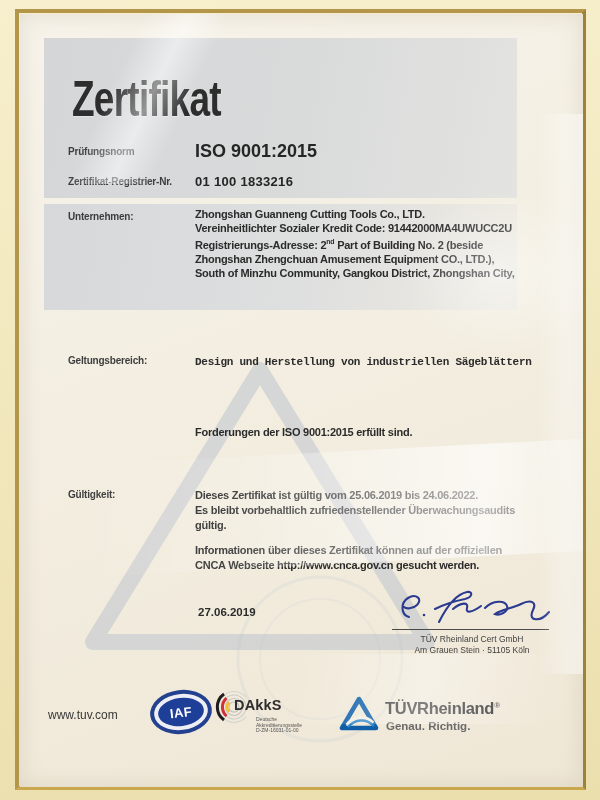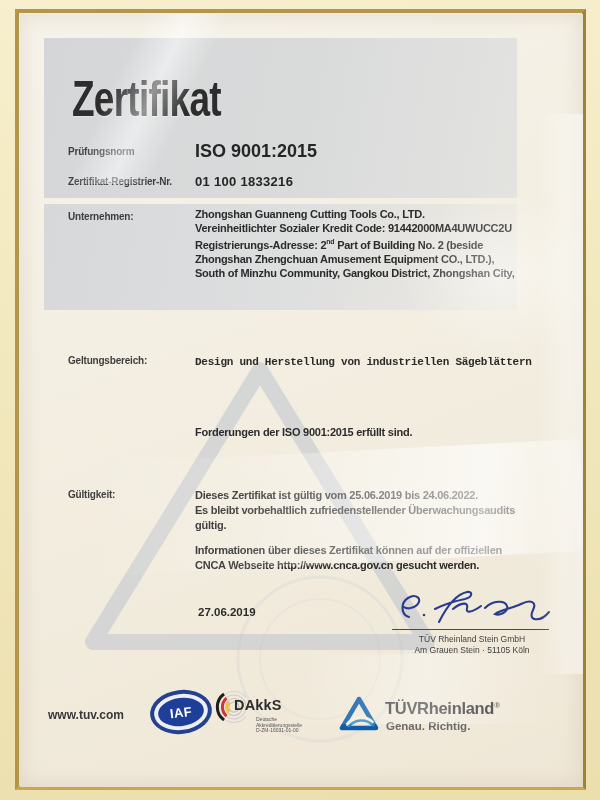--- a/index.html
+++ b/index.html
@@ -38,21 +38,21 @@
   .company-block{top:193px;line-height:14px;}
   .scope-value{top:341px;line-height:15px;font-family:Liberation Mono, monospace;}
   .audit-block{top:411px;line-height:15px;}
   .validity-block{top:474px;line-height:15.2px;}
   .info-block{top:529px;line-height:15.2px;}
   .date{position:absolute;left:178px;top:592px;font-size:11.5px;font-weight:bold;color:#2b2b2b;}
   sup{font-size:7px;vertical-align:super;}
   .sig-svg{position:absolute;left:375px;top:572px;}
   .sig-line{position:absolute;left:372px;top:615px;width:157px;border-bottom:1.5px solid #4a4a4a;}
   .sig-text{position:absolute;left:372px;top:620px;width:160px;text-align:center;font-size:8.5px;line-height:11px;color:#3f3f3f;}
-  .website{position:absolute;left:28px;top:694px;font-size:12px;font-weight:bold;color:#383838;}
+  .website{position:absolute;left:28px;top:694px;font-size:12px;font-weight:normal;color:#383838;}
   .iaf{position:absolute;left:130px;top:676px;width:62px;height:44px;border-radius:50%;
        background:#24418f;transform:rotate(-7deg);}
   .iaf-ring{position:absolute;left:4px;top:4px;right:4px;bottom:4px;border-radius:50%;background:#edeff4;}
   .iaf-core{position:absolute;left:8px;top:8px;right:8px;bottom:8px;border-radius:50%;background:#1e3f97;
             display:flex;align-items:center;justify-content:center;}
   .iaf-core span{color:#fff;font-weight:bold;font-size:13px;letter-spacing:.5px;}
   .dakks{position:absolute;left:192px;top:676px;width:100px;height:58px;}
   .dakks-name{position:absolute;left:22px;top:7px;font-size:14.5px;font-weight:bold;color:#2e2e2e;letter-spacing:.2px;}
   .dakks-small{position:absolute;left:44px;top:27px;font-size:5px;line-height:5.6px;color:#555;}
   .tuv-logo{position:absolute;left:318px;top:682px;}
@@ -129,21 +129,21 @@
       <g fill="none" stroke="#2b3a91" stroke-width="2.1" stroke-linecap="round">
         <path d="M14 31 C6 29 5 17 13 12 C21 7 28 13 22 19 C18 23 11 23 9 21"></path>
         <circle cx="29" cy="29" r="1.3" fill="#2b3a91" stroke="none"></circle>
         <path d="M44 36 C52 20 62 8 72 6 C78 5 78 11 70 13 C60 15 50 18 40 23"></path>
         <path d="M58 23 C66 16 74 16 72 22 C70 28 78 26 86 20"></path>
         <path d="M90 22 C98 14 110 14 112 20 C114 26 104 30 100 28 C106 24 118 22 126 18 C136 13 142 16 138 24 C132 36 146 36 154 26"></path>
       </g>
     </svg>
     <div class="sig-line"></div>
     <div class="sig-text">
-      <div>TÜV Rheinland Stein GmbH</div>
+      <div>TÜV Rheinland Cert GmbH</div>
       <div>Am Grauen Stein · 51105 Köln</div>
     </div>
 
     <div class="website">www.tuv.com</div>
 
     <div class="iaf">
       <div class="iaf-ring"></div>
       <div class="iaf-core">
         <span>IAF</span>
       </div>

